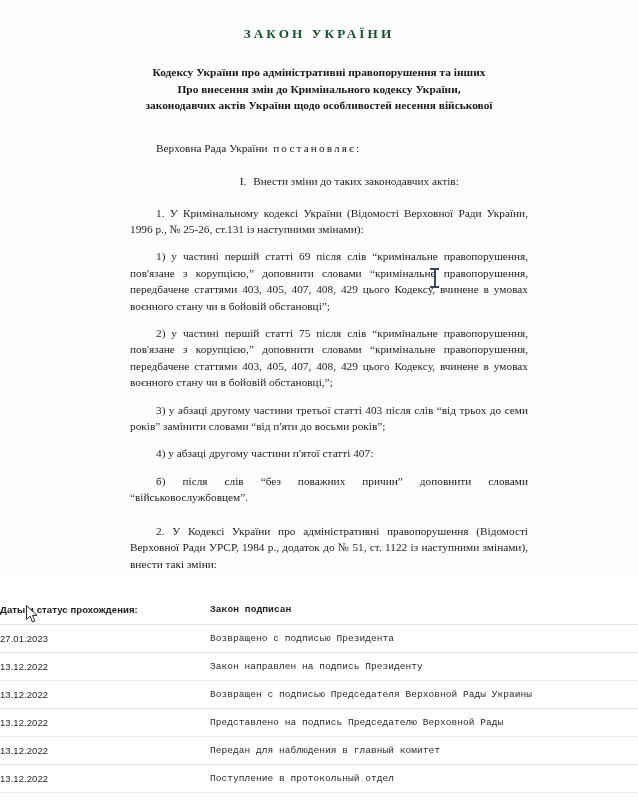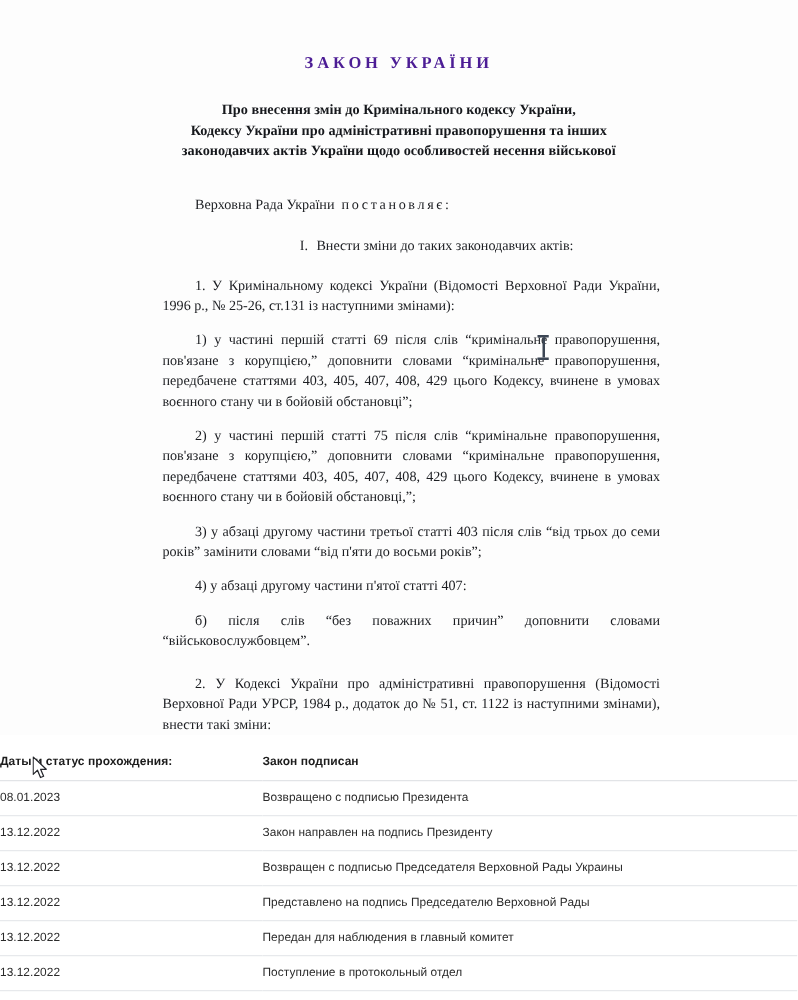--- a/index.html
+++ b/index.html
@@ -23,22 +23,22 @@
     padding-top: 26px;
     box-sizing: border-box;
     background: #fdfdfd;
   }
 
   .doc-title {
     text-align: center;
     font-weight: bold;
     font-size: 13.2px;
     letter-spacing: 3.1px;
-    color: #4c1d95;
-    margin: 16px 0 22px 0;
+    color: #14532d;
+    margin: 0 0 22px 0;
     font-family: "Liberation Serif", "DejaVu Serif", serif;
   }
 
   .doc-subtitle {
     margin: 0 auto 26px auto;
     width: 428px;
     text-align: center;
     font-weight: bold;
     font-size: 11.4px;
     line-height: 16.6px;
@@ -134,42 +134,42 @@
     font-size: 9.5px;
     font-weight: normal;
     color: #2a2a2a;
     padding: 8px 0 8px 0;
     border-bottom: 1px solid #e7e9ec;
     letter-spacing: 0.05px;
   }
   col.c-date { width: 210px; }
   col.c-status { width: 428px; }
   .pad-l { padding-left: 15px; }
-  .pad-l2 { padding-left: 0px; }
+  .pad-l2 { padding-left: 0px; font-family: Liberation Mono, monospace; }
 
   
   .arrow-cursor {
     position: absolute;
     left: 26px;
     top: 605px;
     width: 13px;
     height: 19px;
     pointer-events: none;
   }
 </style>
 </head>
 <body>
 
 <div class="doc-scan">
 
   <div class="doc-title">ЗАКОН УКРАЇНИ</div>
 
   <div class="doc-subtitle">
+    <div>Кодексу України про адміністративні правопорушення та інших</div>
     <div>Про внесення змін до Кримінального кодексу України,</div>
-    <div>Кодексу України про адміністративні правопорушення та інших</div>
     <div>законодавчих актів України щодо особливостей несення військової</div>
   </div>
 
   <div class="doc-body">
 
     <p class="p gap-lg"><span>Верховна Рада України</span>&nbsp;&nbsp;<span class="spaced-word">постановляє:</span></p>
 
     <p class="roman-line"><span class="roman-num">I.</span><span>Внести зміни до таких законодавчих актів:</span></p>
 
     <p class="p">1. У Кримінальному кодексі України (Відомості Верховної Ради України, 1996 р., № 25-26, ст.131 із наступними змінами):</p>
@@ -197,21 +197,21 @@
       <col class="c-status">
     </colgroup>
     <thead>
       <tr>
         <th class="pad-l">Даты и статус прохождения:</th>
         <th class="pad-l2">Закон подписан</th>
       </tr>
     </thead>
     <tbody>
       <tr>
-        <td class="pad-l">08.01.2023</td>
+        <td class="pad-l">27.01.2023</td>
         <td class="pad-l2">Возвращено с подписью Президента</td>
       </tr>
       <tr>
         <td class="pad-l">13.12.2022</td>
         <td class="pad-l2">Закон направлен на подпись Президенту</td>
       </tr>
       <tr>
         <td class="pad-l">13.12.2022</td>
         <td class="pad-l2">Возвращен с подписью Председателя Верховной Рады Украины</td>
       </tr>

